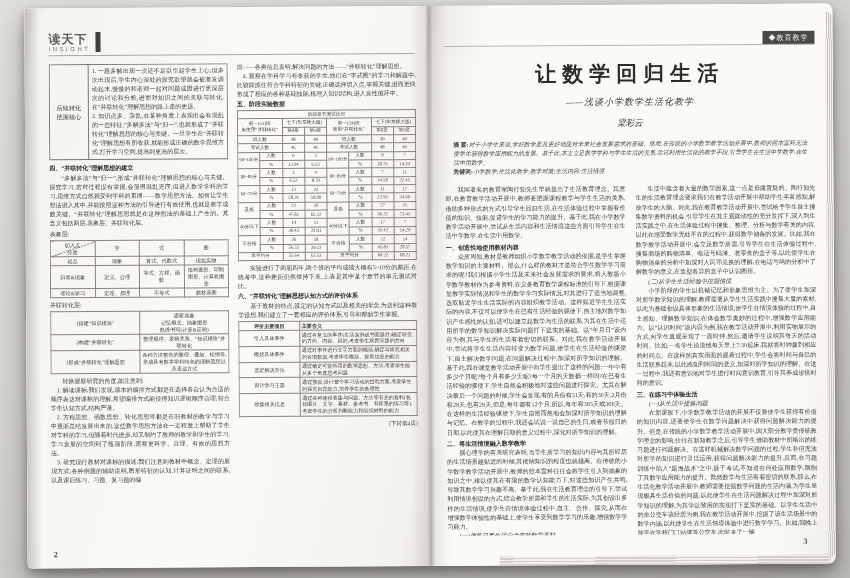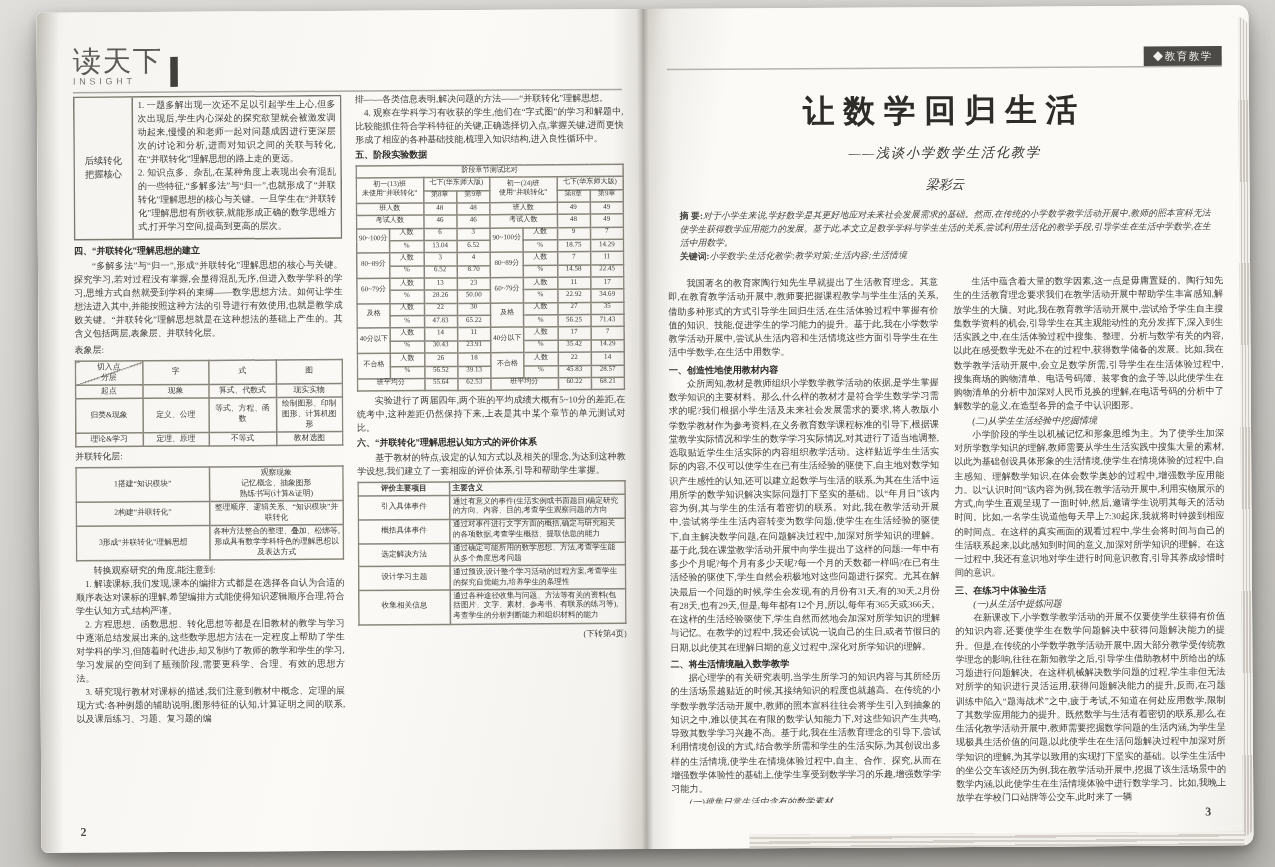--- a/index.html
+++ b/index.html
@@ -30,21 +30,21 @@
   .stack-right{position:absolute;right:0;top:8px;bottom:6px;width:7px;border-radius:0 7px 7px 0;
     background:repeating-linear-gradient(to right,#f1efea 0 1px,#ccc8c1 1px 2px);}
   .stack-bottom{position:absolute;right:6px;bottom:0;width:330px;height:9px;
     background:repeating-linear-gradient(to bottom,#f2f0eb 0 1.5px,#d4d0c9 1.5px 3px);}
   .curl{position:absolute;left:0;top:0;bottom:0;width:15px;border-radius:4px 0 0 4px;
     background:linear-gradient(to right,rgba(110,104,94,.32),rgba(110,104,94,0));}
 
   
   .lp-head{position:absolute;top:24px;left:24px;right:14px;}
   .logo{display:flex;align-items:flex-end;gap:3px;}
-  .logo-cn{font-size:19px;font-weight:normal;letter-spacing:1px;color:#5c5a56;line-height:1;}
+  .logo-cn{font-size:12px;font-weight:bold;letter-spacing:1px;color:#5c5a56;line-height:1;}
   .logo-en{font-size:6px;letter-spacing:2.5px;color:#77756f;font-family:"Liberation Sans",sans-serif;line-height:1;margin-top:1px;}
   .logo-bar{width:5px;height:20px;background:#413f3c;margin-left:2px;}
   .rule{height:1px;background:#aba8a1;margin-top:3px;}
   .lp-cols{position:absolute;top:56px;left:24px;right:12px;bottom:24px;display:flex;gap:9px;}
   .colL{width:calc(50% - 5px);overflow:hidden;font-size:6px;line-height:1.5;
     text-align:justify;color:#3e3d39;}
   .pg-num-left{position:absolute;left:26px;bottom:9px;font-size:8px;font-weight:bold;color:#4a4945;}
   .pg-num-right{position:absolute;right:28px;bottom:18px;font-size:8px;font-weight:bold;color:#4a4945;}
 
   .tt{display:flex;border:0.9px solid #7c7970;margin-bottom:4px;}

